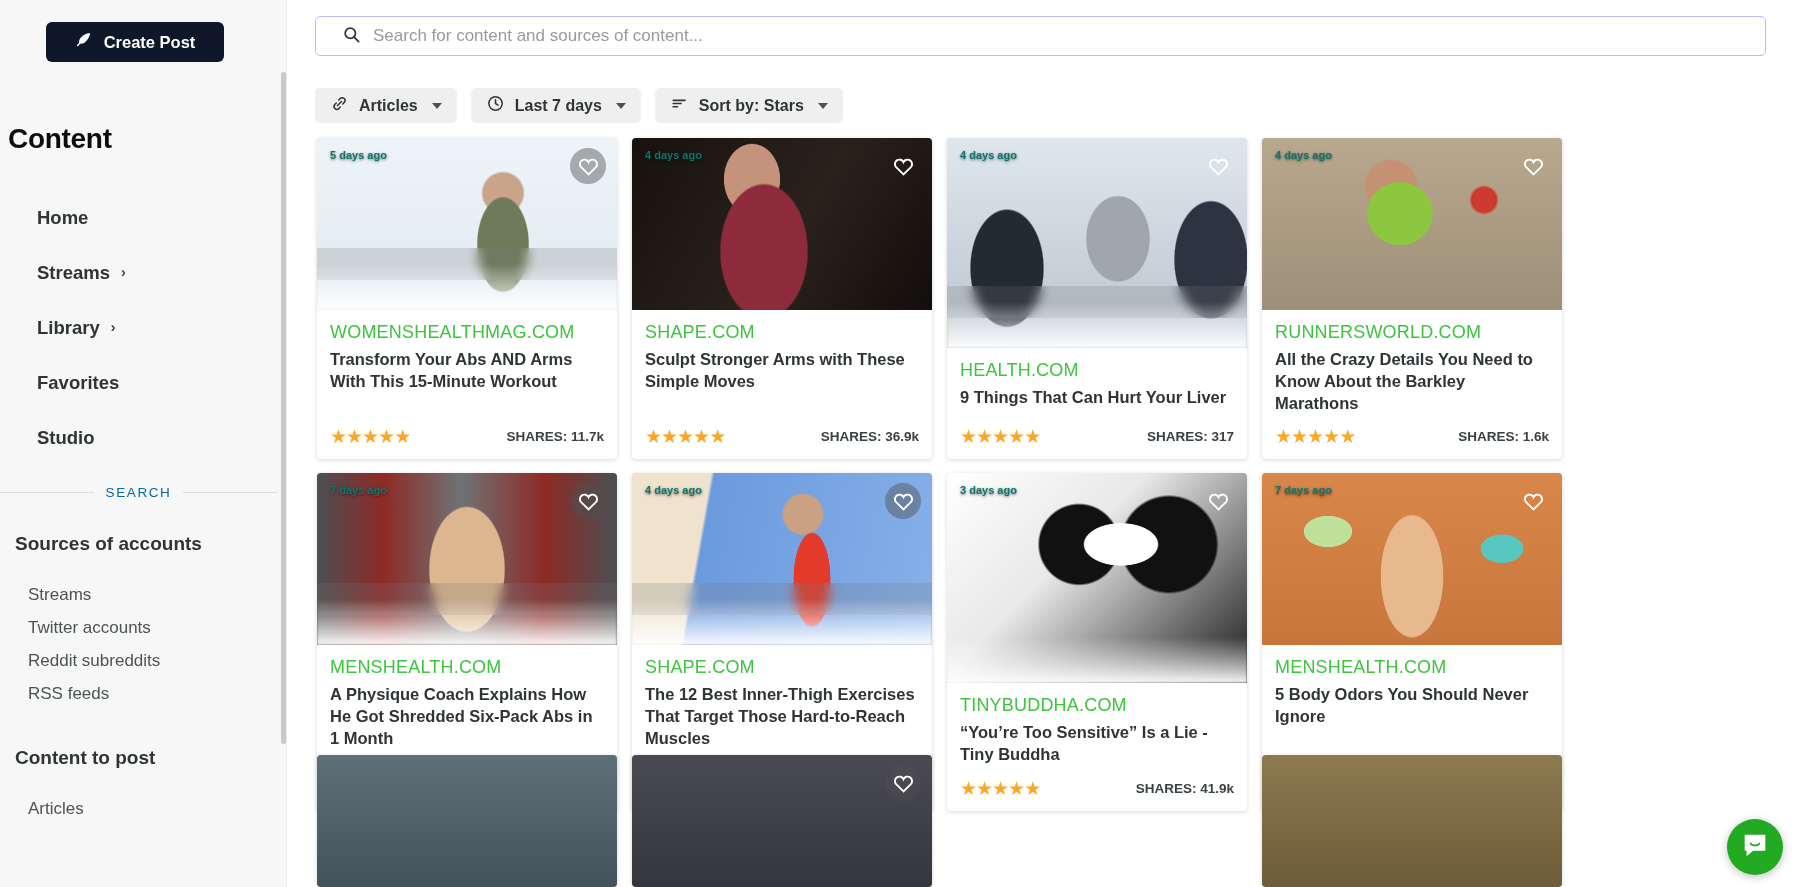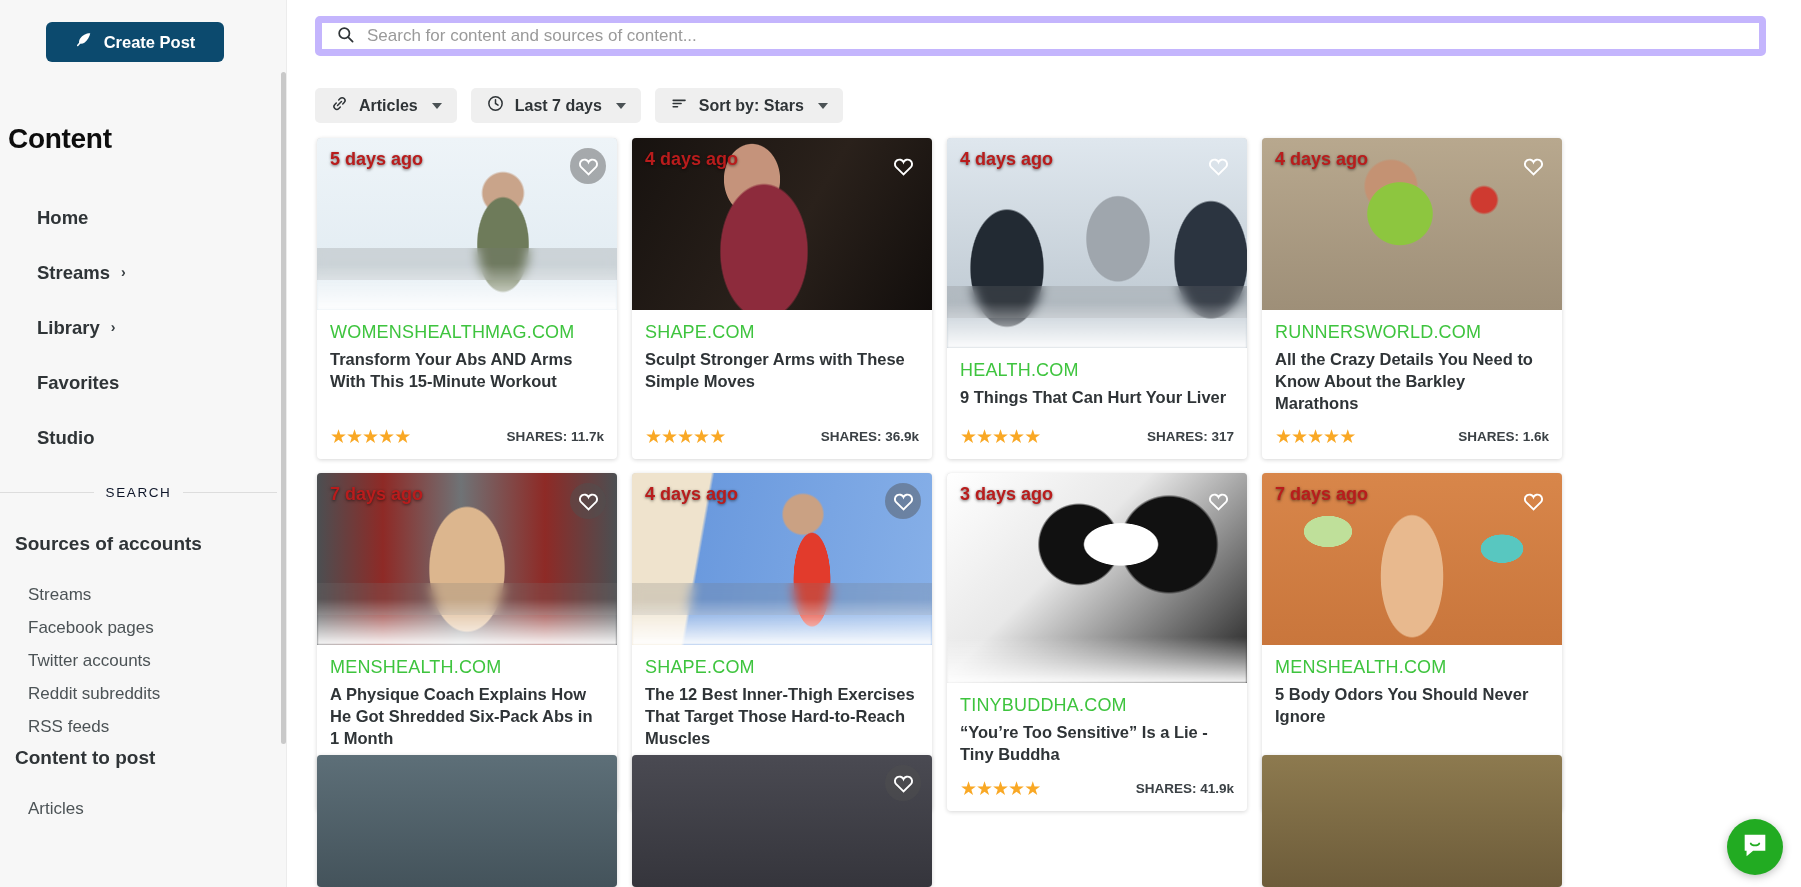--- a/index.html
+++ b/index.html
@@ -15,21 +15,21 @@
   .sidebar {
     width: 287px; height: 887px; flex: 0 0 287px;
     background: #f7f7f7;
     position: relative;
     border-right: 1px solid #ececec;
     overflow: hidden;
   }
   .create-post-btn {
     position: absolute; left: 46px; top: 22px;
     width: 178px; height: 40px;
-    background: #0c4a6e; border: none; border-radius: 6px;
+    background: #0f172a; border: none; border-radius: 6px;
     color: #fff; font-size: 16.5px; font-weight: bold;
     display: flex; align-items: center; justify-content: center; gap: 11px;
     cursor: pointer;
     font-family: "Liberation Sans", sans-serif;
   }
   .create-post-btn .quill { display: block; }
   .side-title {
     position: absolute; left: 8px; top: 123px;
     font-size: 28px; font-weight: bold; color: #0d0d0d;
     letter-spacing: -0.3px;
@@ -45,21 +45,21 @@
   .nav-item .chev {
     font-size: 14px; font-weight: bold; color: #3a4145;
     line-height: 1; transform: translateY(-1px);
   }
   .sep-wrap {
     position: absolute; left: 0; top: 485px; width: 277px;
     display: flex; align-items: center; gap: 12px;
   }
   .sep-line { flex: 1; height: 1px; background: #dddddd; }
   .sep-label {
-    font-size: 13.5px; color: #0f172a; letter-spacing: 1.6px;
+    font-size: 13.5px; color: #0369a1; letter-spacing: 1.6px;
   }
   .sec-head {
     position: absolute; left: 15px;
     font-size: 19px; font-weight: bold; color: #2f3437;
   }
   .sub-list { position: absolute; left: 0; width: 287px; }
   .sub-item {
     height: 33px; display: flex; align-items: center;
     padding-left: 28px; cursor: pointer;
     font-size: 17px; color: #4c5356; font-weight: normal;
@@ -70,23 +70,23 @@
   }
 
   
   .main {
     flex: 1; height: 887px; position: relative;
     background: #ffffff; overflow: hidden;
   }
   .searchbar {
     position: absolute; left: 28px; top: 16px;
     width: 1451px; height: 40px;
-    border: 7px solid #c4b5fd; border-radius: 5px;
+    border: 1px solid #c4b5fd; border-radius: 5px;
     background: #fff;
-    display: flex; align-items: center; padding: 0 14px; gap: 12px;
+    display: flex; align-items: center; padding: 0 26px; gap: 12px;
   }
   .search-input {
     border: none; outline: none; background: transparent;
     font-size: 17px; color: #8d8d8d; flex: 1;
     font-family: "Liberation Sans", sans-serif;
   }
   .search-input::placeholder { color: #9a9a9a; }
 
   .filters {
     position: absolute; left: 28px; top: 88px;
@@ -119,21 +119,21 @@
     display: flex; flex-direction: column;
     cursor: pointer;
   }
   .card-media {
     position: relative; width: 100%; height: 172px;
     overflow: hidden; background: #cfcfcf;
   }
   .card-media.tall { height: 210px; }
   .age-badge {
     position: absolute; left: 13px; top: 11px;
-    font-size: 18px; font-weight: bold; color: #b91c1c;
+    font-size: 11px; font-weight: bold; color: #0f766e;
     text-shadow: 0 1px 3px rgba(0,0,0,0.55);
     z-index: 3;
   }
   .heart-btn {
     position: absolute; right: 11px; top: 10px;
     width: 36px; height: 36px; z-index: 4;
     display: flex; align-items: center; justify-content: center;
     cursor: pointer;
   }
   .heart-btn.dim { background: rgba(80,80,80,0.45); border-radius: 50%; }
@@ -265,23 +265,20 @@
       <span class="sep-label">SEARCH</span>
       <span class="sep-line"></span>
     </div>
 
     <h2 class="sec-head" style="top:533px;">Sources of accounts</h2>
     <div class="sub-list" style="top:578px;">
       <div class="sub-item">
         <span>Streams</span>
       </div>
       <div class="sub-item">
-        <span>Facebook pages</span>
-      </div>
-      <div class="sub-item">
         <span>Twitter accounts</span>
       </div>
       <div class="sub-item">
         <span>Reddit subreddits</span>
       </div>
       <div class="sub-item">
         <span>RSS feeds</span>
       </div>
     </div>
 

